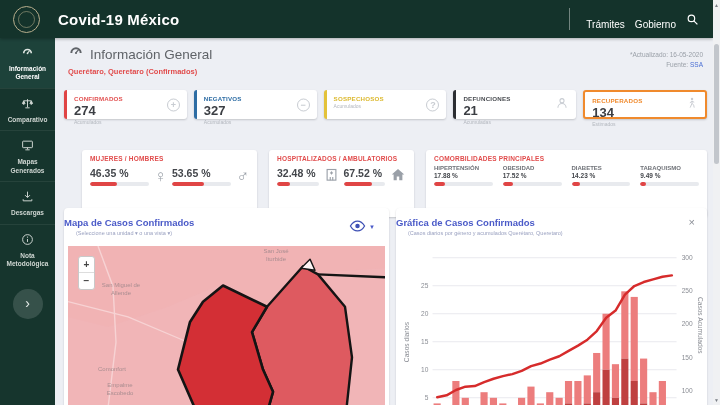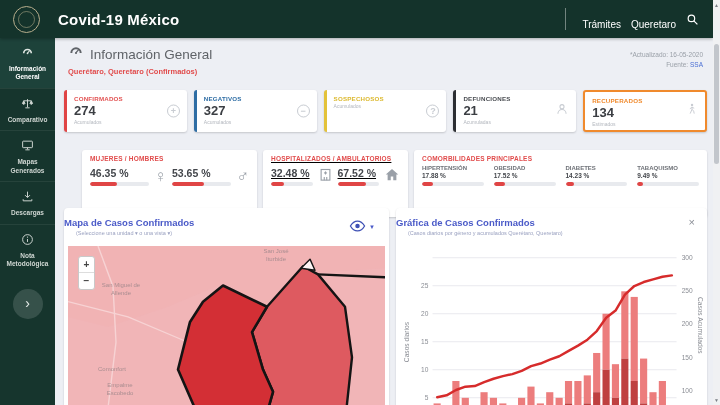--- a/index.html
+++ b/index.html
@@ -35,43 +35,43 @@
   .main { position:absolute; left:55px; top:38px; width:658px; height:367px; background:#edeff4; }
 
   .page-head { position:absolute; left:13px; top:6px; }
   .ph-row { display:flex; align-items:center; gap:6px; }
   .ph-title { font-size:13.5px; color:#5f6368; }
   .ph-sub { font-size:7.5px; font-weight:bold; color:#e14c4c; margin-top:3px; }
   .ph-meta { position:absolute; right:10px; top:12px; text-align:right; font-size:6.5px; color:#9aa0a8; line-height:1.6; }
   .ph-meta a { color:#4a6fd4; text-decoration:none; }
 
   
-  .cards-row { position:absolute; left:9px; right:6px; top:52px; height:42px; display:flex; gap:7px; }
+  .cards-row { position:absolute; left:9px; right:6px; top:52px; height:29px; display:flex; gap:7px; }
   .stat-card { flex:1; background:#fff; border-radius:3px; box-shadow:0 1px 2px rgba(33,36,41,.2); position:relative; padding:5px 7px 4px; }
   .stat-card.b-left { border-left:3px solid var(--ac); }
   .stat-card.b-full { border:2px solid var(--ac); }
   .sc-label { font-size:6.2px; font-weight:bold; letter-spacing:.2px; color:var(--lc); }
   .sc-value { font-size:13px; font-weight:bold; color:#3b3e43; margin-top:1px; }
   .sc-sub { font-size:5px; color:#b3b7be; margin-top:1px; }
   .sc-icon { position:absolute; right:7px; top:50%; transform:translateY(-50%); color:#c8ccd2; }
   .circ-ic { width:13px; height:13px; border:1.5px solid #c8ccd2; border-radius:50%; font-size:9px; font-weight:bold; color:#c8ccd2; text-align:center; line-height:11px; }
 
   
-  .row2 { position:absolute; left:9px; right:6px; top:112px; height:67px; display:flex; gap:6px;padding-left:18px; }
+  .row2 { position:absolute; left:9px; right:6px; top:112px; height:67px; display:flex; gap:12px;padding-left:18px; }
   .r2-card { background:#fff; border-radius:3px; box-shadow:0 1px 2px rgba(33,36,41,.2); position:relative; padding:5px 8px; }
   .r2-title { font-size:6.5px; font-weight:bold; color:#e14c4c; letter-spacing:.2px; }
   .r2-body { display:flex; align-items:center; margin-top:5px; gap:5px; }
   .grp { width:62px; }
   .grp-val { font-size:10.5px; font-weight:bold; color:#44474c; }
   .track { height:4px; background:#e8eaee; border-radius:2px; margin-top:3px; overflow:hidden; }
   .fill { height:100%; background:#e04545; border-radius:2px; }
   .gender-ic { font-size:17px; color:#9aa0a8; line-height:1; }
   .footnote { position:absolute; left:8px; bottom:3px; font-size:5px; color:#99a0c6; }
   .card-gender { width:175px; }
-  .card-hosp { width:145px;text-decoration:underline; }
+  .card-hosp { width:145px; }
   .card-hosp .grp { width:48px; }
   .card-com { flex:1; }
   .com-cols { display:flex; margin-top:3px; gap:10px; }
   .com-col { flex:1; }
   .com-name { font-size:6px; color:#6e7177; font-weight:bold; }
   .com-pct { font-size:6.5px; font-weight:bold; color:#44474c; margin-top:1px; }
 
   
   .panels { position:absolute; left:9px; right:6px; top:170px; height:200px; display:flex; gap:7px; }
   .panel { background:#fff; border-radius:4px; box-shadow:0 1px 2px rgba(33,36,41,.2); position:relative; overflow:hidden; }
@@ -97,21 +97,21 @@
 <body>
 
 <div class="screen">
 
   <div class="hdr">
     <div class="hdr-logo"></div>
     <div class="hdr-title">Covid-19 México</div>
     <div class="hdr-right">
       <div class="hdr-sep"></div>
       <span class="hdr-link">Trámites</span>
-      <span class="hdr-link">Queretaro</span>
+      <span class="hdr-link">Gobierno</span>
       <span class="hdr-search">
         <svg width="13" height="13" viewBox="0 0 24 24">
             <circle cx="10" cy="10" r="6" fill="none" stroke="#fff" stroke-width="2.2"></circle>
             <line x1="14.5" y1="14.5" x2="21" y2="21" stroke="#fff" stroke-width="2.2"></line>
           </svg>
       </span>
     </div>
   </div>
 
   <div class="sbar">

